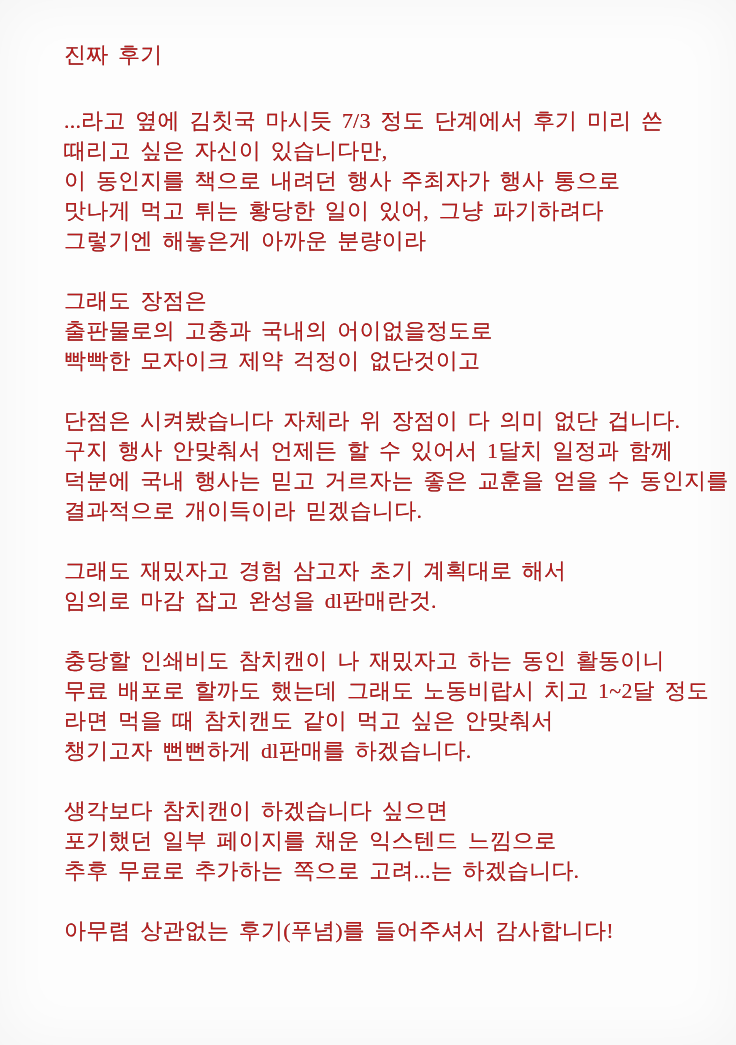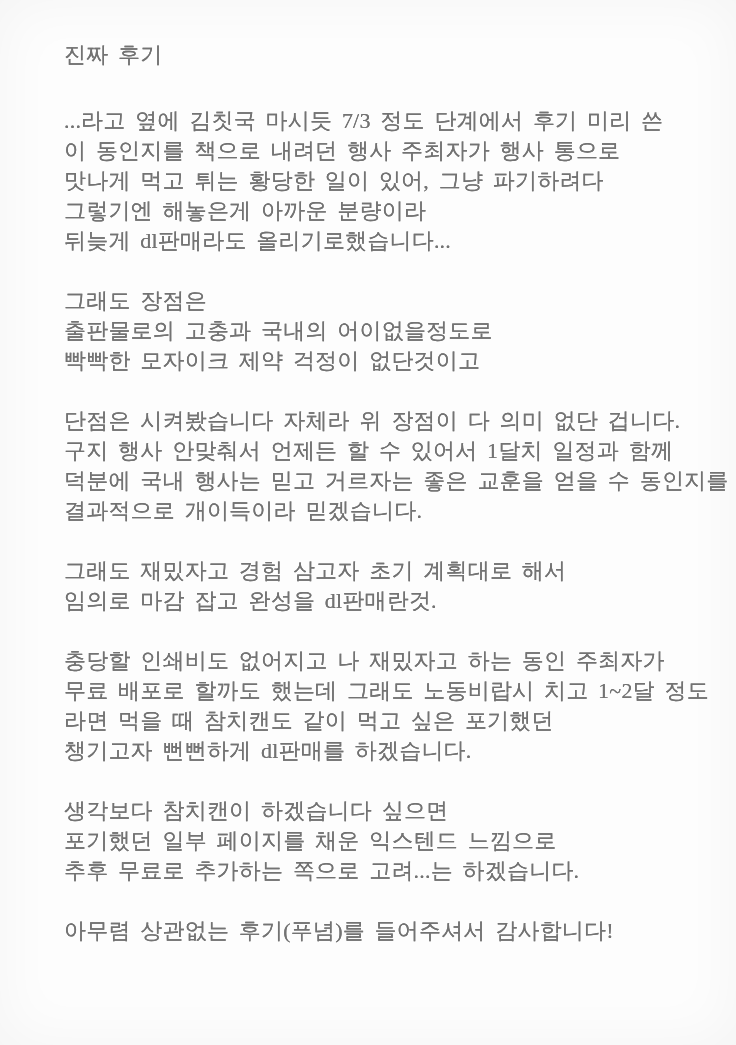--- a/index.html
+++ b/index.html
@@ -38,50 +38,50 @@
   .paragraph {
     margin: 0 0 30px 0;
   }
   .line {
     white-space: pre;
   }
 </style>
 </head>
 <body>
 
-<div class="page" style="background: rgb(253, 253, 253); color: #737373;">
+<div class="page" style="background: rgb(253, 253, 253); color: #b91c1c;">
   <div class="content">
     <div class="title line">진짜 후기</div>
     <div id="paragraphs">
         <div class="paragraph">
           <div class="line">...라고 옆에 김칫국 마시듯 7/3 정도 단계에서 후기 미리 쓴</div>
+          <div class="line">때리고 싶은 자신이 있습니다만,</div>
           <div class="line">이 동인지를 책으로 내려던 행사 주최자가 행사 통으로</div>
           <div class="line">맛나게 먹고 튀는 황당한 일이 있어, 그냥 파기하려다</div>
           <div class="line">그렇기엔 해놓은게 아까운 분량이라</div>
-          <div class="line">뒤늦게 dl판매라도 올리기로했습니다...</div>
         </div>
         <div class="paragraph">
           <div class="line">그래도 장점은</div>
           <div class="line">출판물로의 고충과 국내의 어이없을정도로</div>
           <div class="line">빡빡한 모자이크 제약 걱정이 없단것이고</div>
         </div>
         <div class="paragraph">
           <div class="line">단점은 시켜봤습니다 자체라 위 장점이 다 의미 없단 겁니다.</div>
           <div class="line">구지 행사 안맞춰서 언제든 할 수 있어서 1달치 일정과 함께</div>
           <div class="line">덕분에 국내 행사는 믿고 거르자는 좋은 교훈을 얻을 수 동인지를</div>
           <div class="line">결과적으로 개이득이라 믿겠습니다.</div>
         </div>
         <div class="paragraph">
           <div class="line">그래도 재밌자고 경험 삼고자 초기 계획대로 해서</div>
           <div class="line">임의로 마감 잡고 완성을 dl판매란것.</div>
         </div>
         <div class="paragraph">
-          <div class="line">충당할 인쇄비도 없어지고 나 재밌자고 하는 동인 주최자가</div>
+          <div class="line">충당할 인쇄비도 참치캔이 나 재밌자고 하는 동인 활동이니</div>
           <div class="line">무료 배포로 할까도 했는데 그래도 노동비랍시 치고 1~2달 정도</div>
-          <div class="line">라면 먹을 때 참치캔도 같이 먹고 싶은 포기했던</div>
+          <div class="line">라면 먹을 때 참치캔도 같이 먹고 싶은 안맞춰서</div>
           <div class="line">챙기고자 뻔뻔하게 dl판매를 하겠습니다.</div>
         </div>
         <div class="paragraph">
           <div class="line">생각보다 참치캔이 하겠습니다 싶으면</div>
           <div class="line">포기했던 일부 페이지를 채운 익스텐드 느낌으로</div>
           <div class="line">추후 무료로 추가하는 쪽으로 고려...는 하겠습니다.</div>
         </div>
         <div class="paragraph">
           <div class="line">아무렴 상관없는 후기(푸념)를 들어주셔서 감사합니다!</div>
         </div>

